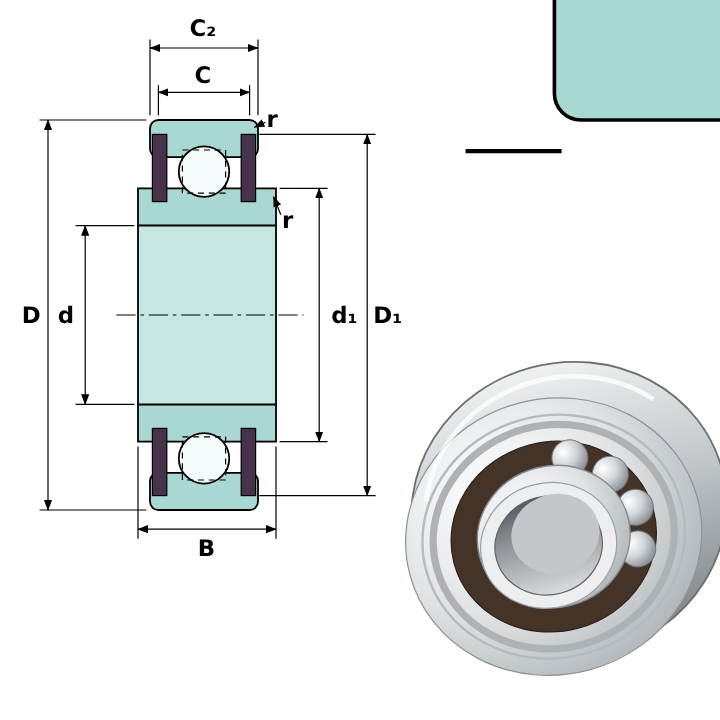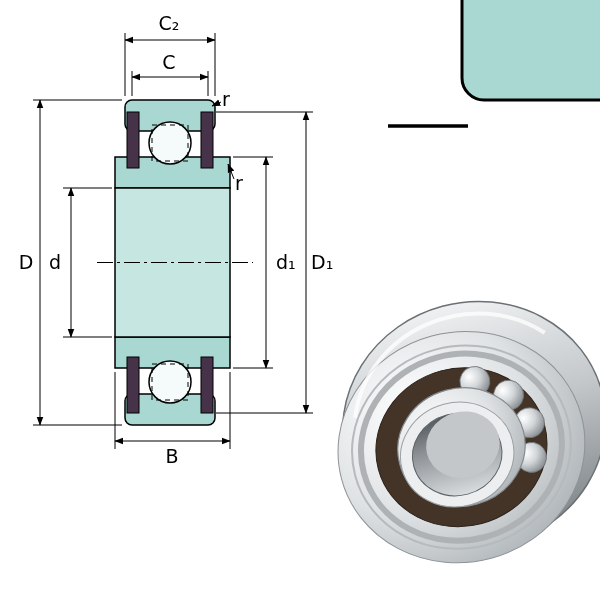--- a/index.html
+++ b/index.html
@@ -1,17 +1,17 @@
 <!DOCTYPE html>
 <html><head>
 <meta charset="utf-8">
 <style>
   html,body{margin:0;padding:0;background:#fff;}
   .stage{position:relative;width:600px;height:600px;background:#ffffff;overflow:hidden;
-         font-family:"DejaVu Sans", sans-serif;}
+         font-family:"DejaVu Sans", sans-serif;font-weight:bold;}
   svg{display:block;}
   .ol{stroke:#000;stroke-width:1.5;}
   .dim{stroke:#000;stroke-width:1;fill:none;}
   .ext{stroke:#000;stroke-width:1;fill:none;}
   .cl{stroke:#000;stroke-width:1;fill:none;stroke-dasharray:16 4 3 4;}
   .cage{stroke:#000;stroke-width:1;fill:none;stroke-dasharray:5 4;}
   .lbl{font-family:"DejaVu Sans", sans-serif;font-size:19px;fill:#000;}
 </style>
 </head>
 <body>

